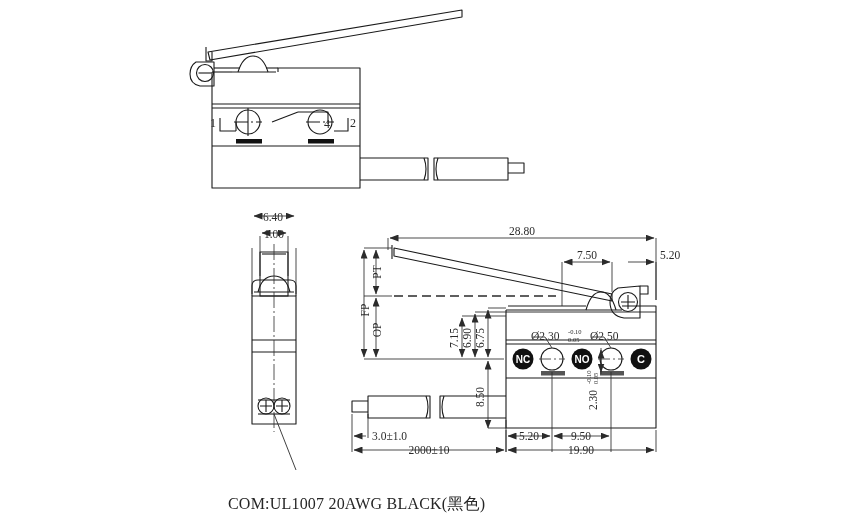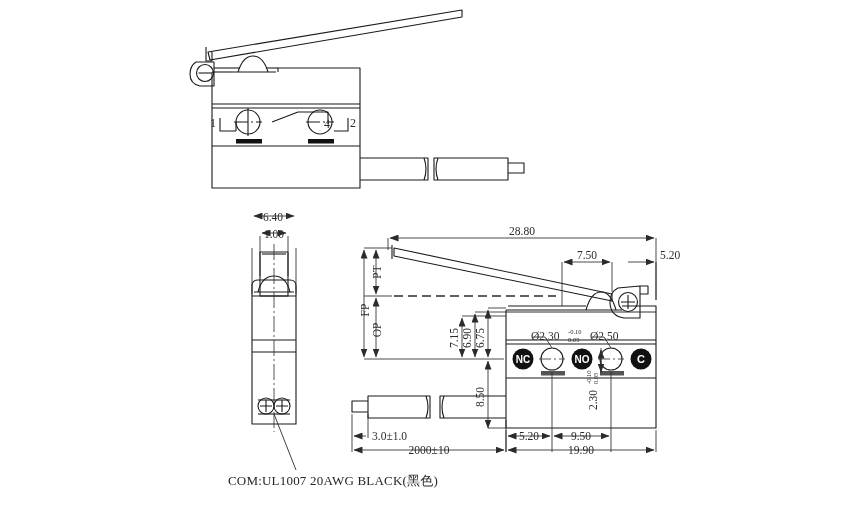--- a/index.html
+++ b/index.html
@@ -2,21 +2,21 @@
 <html><head>
 <meta charset="utf-8">
 <title>Micro Switch Technical Drawing</title>
 <style>
   html,body{margin:0;padding:0;background:#ffffff;}
   body{width:860px;height:520px;overflow:hidden;
        font-family:"Liberation Serif", serif;color:#1a1a1a;}
   #sheet{position:relative;width:860px;height:520px;background:#ffffff;}
   #sheet svg{position:absolute;left:0;top:0;}
   .note{position:absolute;font-family:"Liberation Serif",serif;
-        font-size:13px;letter-spacing:0.2px;color:#262626;white-space:nowrap;}
+        font-size:16px;letter-spacing:0.2px;color:#262626;white-space:nowrap;margin-top:22px;}
   #note-com{left:228px;top:472px;}
   #note-no{left:228px;top:489px;}
 </style>
 </head>
 <body>
 
 <div id="sheet">
 
 <svg width="860" height="520" viewBox="0 0 860 520">
   <defs>

